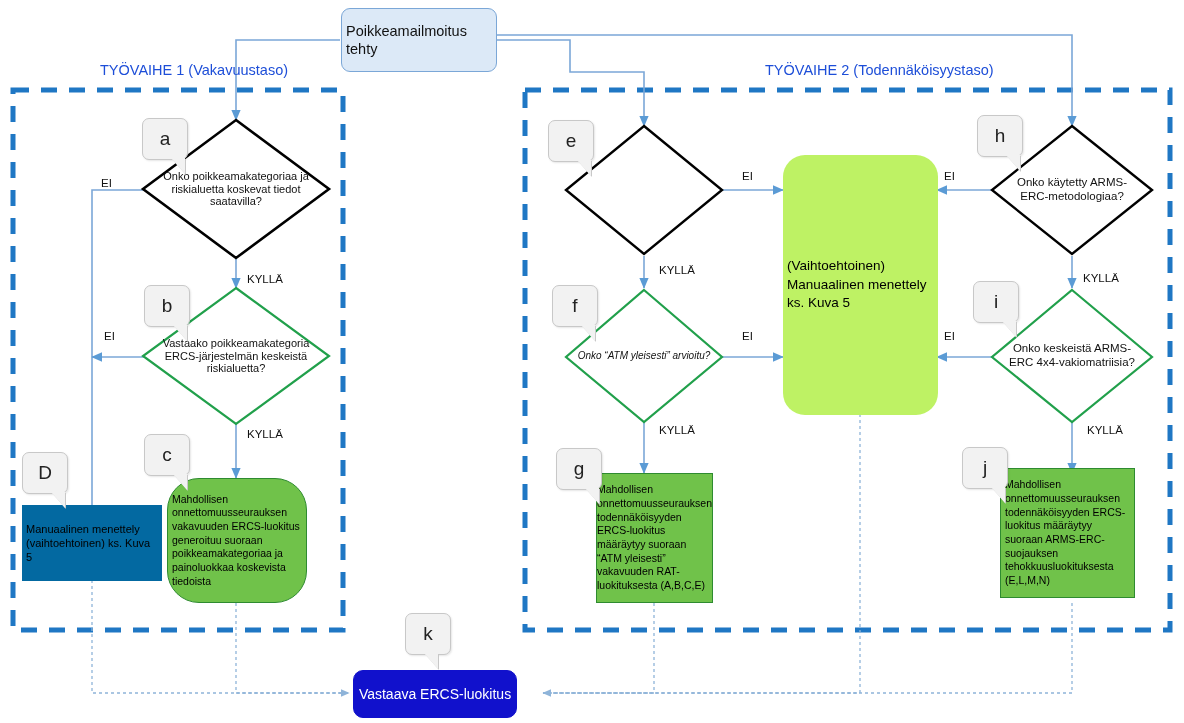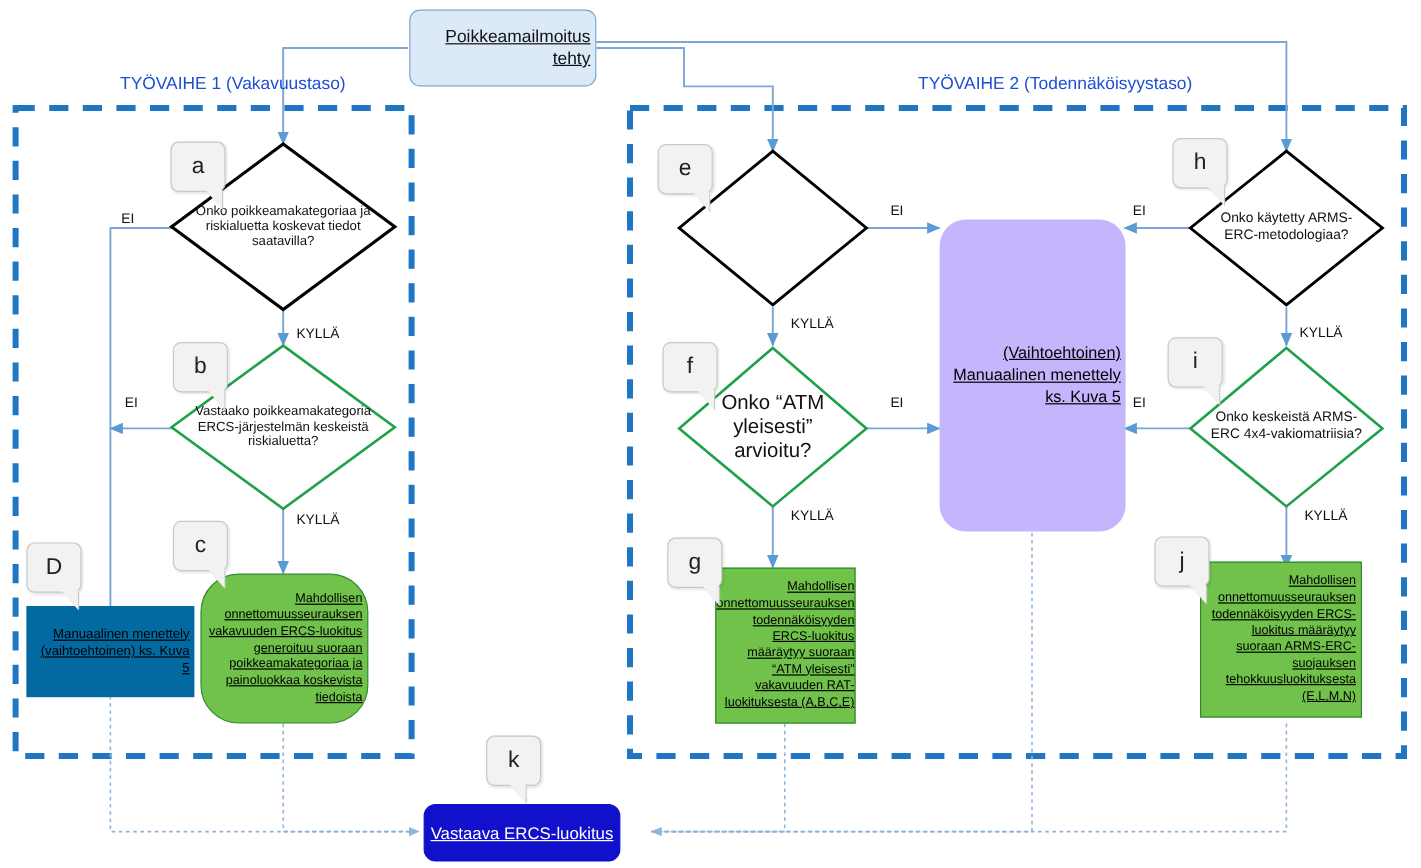--- a/index.html
+++ b/index.html
@@ -1,31 +1,31 @@
 <!DOCTYPE html>
 <html><head>
 <meta charset="utf-8">
 <style>
   html,body{margin:0;padding:0;background:#ffffff;}
   body{width:1184px;height:723px;font-family:"Liberation Sans",sans-serif;color:#000;}
   #stage{position:relative;width:1184px;height:723px;overflow:hidden;}
   svg.layer{position:absolute;left:0;top:0;width:1184px;height:723px;pointer-events:none;}
 
-  .node{position:absolute;box-sizing:border-box;display:flex;align-items:center;justify-content:center;text-align:right;text-decoration:underline;}
+  .node{position:absolute;box-sizing:border-box;display:flex;align-items:center;justify-content:center;text-align:left;}
 
   
   .start{
     background:#dce9f7;border:1px solid #7ba7d7;border-radius:9px;
     font-size:14.5px;line-height:1.25;color:#111;
   }
 
   
   .orange{background:#fdb913;border:1px solid #fdb913;color:#000;}
   .orange.sq{background:#0369a1;border:none;}
-  .orange.round{background:#c4b5fd;border:none;border-radius:22px;margin-top:28px;}
+  .orange.round{background:#bef264;border:none;border-radius:22px;}
 
   
   .green{background:#70C24A;border:1px solid #2E8B30;color:#000;}
 
   
   .blue{background:#1111CC;border:1px solid #1111CC;border-radius:10px;color:#fff;font-size:14px;}
 
   .txt{padding:2px 4px;}
 
   
@@ -131,21 +131,21 @@
       </div>
   </div>
 
   <div class="diamond" style="left:143px;top:288px;width:186px;height:136px;font-size:11px;">
     <div class="label">
         <span>Vastaako poikkeamakategoria ERCS-järjestelmän keskeistä riskialuetta?</span>
       </div>
   </div>
 
 
-  <div class="diamond" style="left:566px;top:290px;width:156px;height:132px;font-size:17px;">
+  <div class="diamond" style="left:566px;top:290px;width:156px;height:132px;font-size:10px;font-style:italic;">
     <div class="label">
         <span>Onko “ATM yleisesti” arvioitu?</span>
       </div>
   </div>
 
   <div class="diamond" style="left:992px;top:126px;width:160px;height:128px;font-size:11.5px;">
     <div class="label">
         <span>Onko käytetty ARMS-ERC-metodologiaa?</span>
       </div>
   </div>

